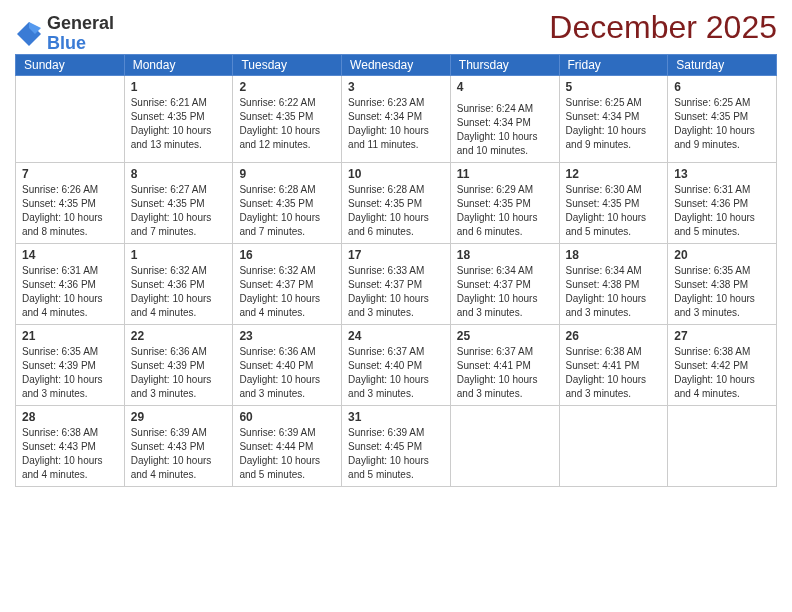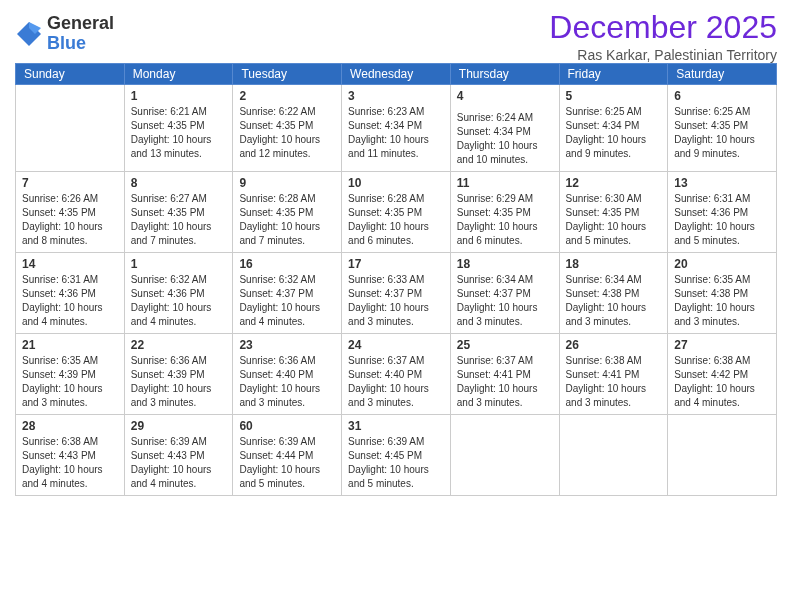--- a/index.html
+++ b/index.html
@@ -39,21 +39,21 @@
       width: 28px;
       height: 28px;
       margin-right: 4px;
     }
     .title-section {
       text-align: right;
     }
     .month-title {
       font-size: 32px;
       font-weight: normal;
-      color: #6d28d9;
+      color: #7f1d1d;
       line-height: 1.1;
     }
     .location {
       font-size: 14px;
       color: #555;
       margin-top: 2px;
     }
     .calendar {
       width: 100%;
       border-collapse: collapse;
@@ -104,21 +104,20 @@
       <polygon points="14,2 26,14 14,26 2,14" fill="#3a7bd5"></polygon>
       <polygon points="14,2 26,8 20,14 14,8" fill="#5599ee"></polygon>
     </svg>
     <div class="logo-text">
       <span class="logo-general">General</span>
       <span class="logo-blue">Blue</span>
     </div>
   </div>
   <div class="title-section">
     <div class="month-title">December 2025</div>
-    <div class="location">Ras Karkar, Palestinian Territory</div>
   </div>
 </div>
 
 <table class="calendar">
   <thead>
     <tr>
     <th>Sunday</th>
         <th>Monday</th>
         <th>Tuesday</th>
         <th>Wednesday</th>

